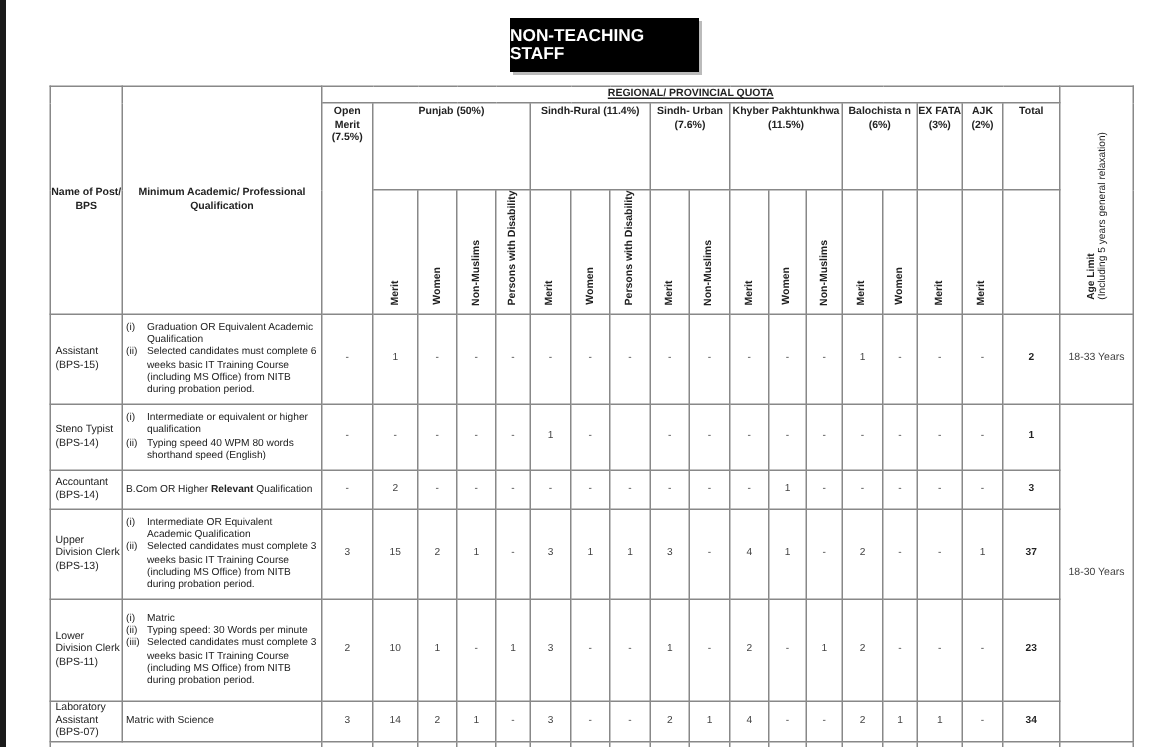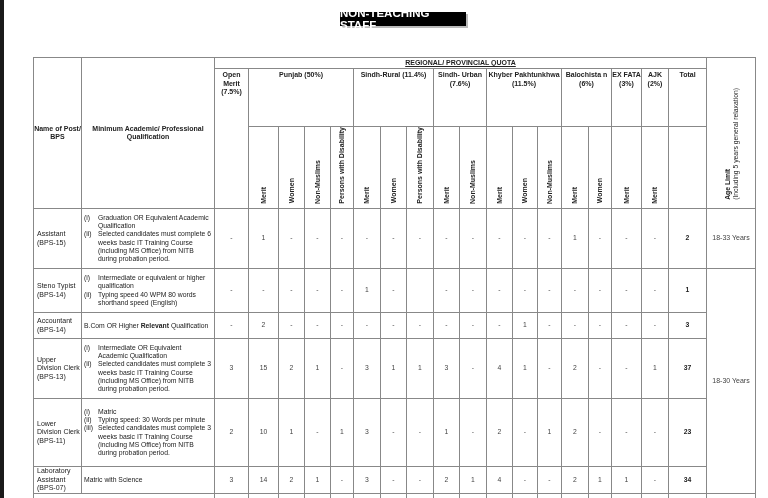--- a/index.html
+++ b/index.html
@@ -1,19 +1,19 @@
 <!DOCTYPE html>
 <html><head>
 <meta charset="utf-8">
 <style>
   html, body { margin:0; padding:0; }
   body { width:768px; height:498px; background:#ffffff; position:relative; overflow:hidden;
          font-family:"Liberation Sans", sans-serif; color:#222; }
   .left-bar { position:absolute; left:0; top:0; width:4px; height:498px; background:#1a1a1a; }
-  .title-box { position:absolute; left:340px; top:12px; width:126px; height:14px; background:#000;
+  .title-box { position:absolute; left:340px; top:12px; width:126px; height:36px; background:#000;
                color:#fff; font-weight:bold; font-size:11.5px; display:flex; align-items:center;
                justify-content:center; box-shadow:2px 2px 0 #bbb; }
   table.grid { position:absolute; left:33px; top:57px; border-collapse:collapse; table-layout:fixed;
                font-size:7px; line-height:8.6px; }
   table.grid td { border:1px solid #888; padding:0; text-align:center; vertical-align:middle; }
   .bold { font-weight:bold; }
   .hdr-regional { height:10px; text-decoration:underline; font-weight:bold; font-size:7px; vertical-align:bottom !important; }
   .grp { vertical-align:top !important; font-weight:bold; padding-top:2px !important; height:55px; }
   .sub { height:78px; position:relative; }
   .vert { writing-mode:vertical-rl; transform:rotate(180deg); font-weight:bold; font-size:7px;

